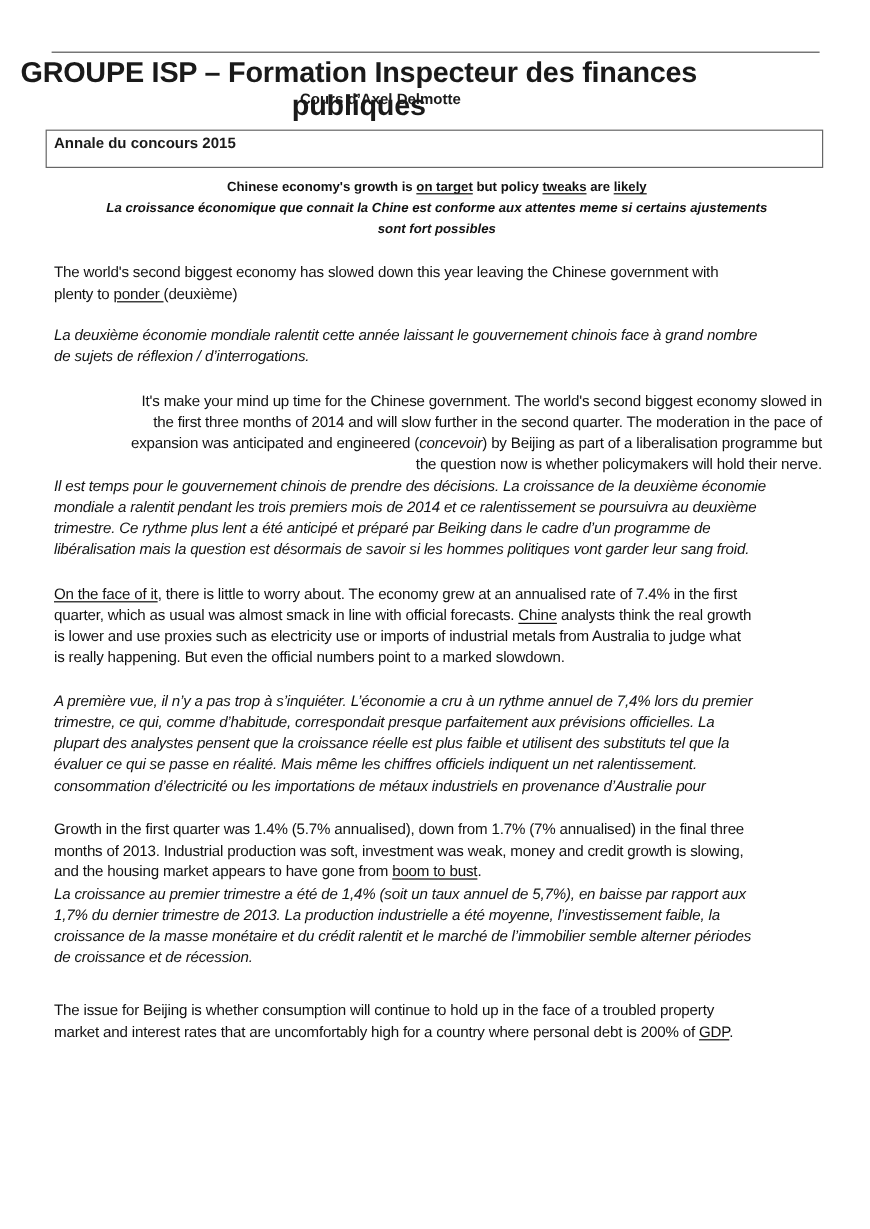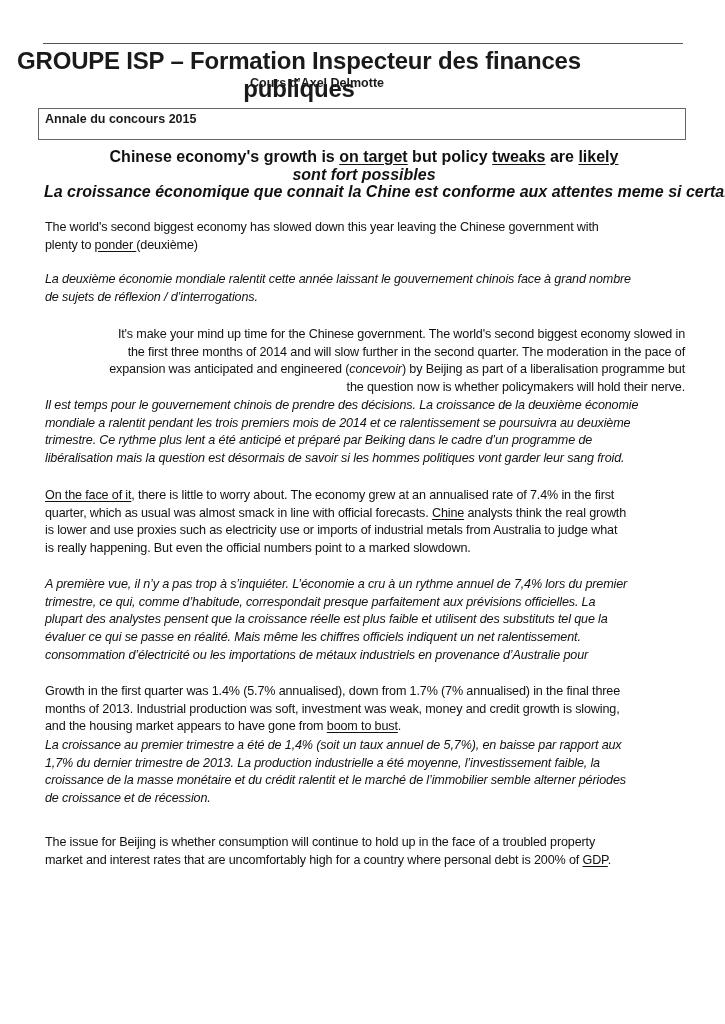--- a/index.html
+++ b/index.html
@@ -62,21 +62,21 @@
       font-size: 12.5px;
       line-height: 20px;
       color: #1a1a1a;
     }
     .headline {
       position: absolute;
       left: 44px;
       width: 640px;
       top: 148px;
       text-align: center;
-      font-size: 16px;
+      font-size: 11px;
       line-height: 17.5px;
     }
     .headline .en { font-weight: bold; }
     .headline .fr { font-weight: bold; font-style: italic; }
     .u { text-decoration: underline; text-underline-offset: 2px; }
     .para {
       position: absolute;
       left: 45px;
       width: 640px;
       font-size: 12.6px;
@@ -95,22 +95,22 @@
 
   <div class="title">GROUPE ISP – Formation Inspecteur des finances publiques</div>
   <div class="subtitle">Cours d’Axel Delmotte</div>
 
   <div class="annale-box">
     <span>Annale du concours 2015</span>
   </div>
 
   <div class="headline">
     <span class="line en"><span>Chinese economy's growth is </span><span class="u">on target</span><span> but policy </span><span class="u">tweaks</span><span> are </span><span class="u">likely</span></span>
+    <span class="line fr">La croissance économique que connait la Chine est conforme aux attentes meme si certains ajustements</span>
     <span class="line fr">sont fort possibles</span>
-    <span class="line fr">La croissance économique que connait la Chine est conforme aux attentes meme si certains ajustements</span>
   </div>
 
   <div class="para" style="top:219px;">
     <span class="line">The world's second biggest economy has slowed down this year leaving the Chinese government with</span>
     <span class="line"><span>plenty to </span><span class="u">ponder </span><span>(deuxième)</span></span>
   </div>
 
   <div class="para it" style="top:271px;">
     <span class="line">La deuxième économie mondiale ralentit cette année laissant le gouvernement chinois face à grand nombre</span>
     <span class="line">de sujets de réflexion / d’interrogations.</span>

